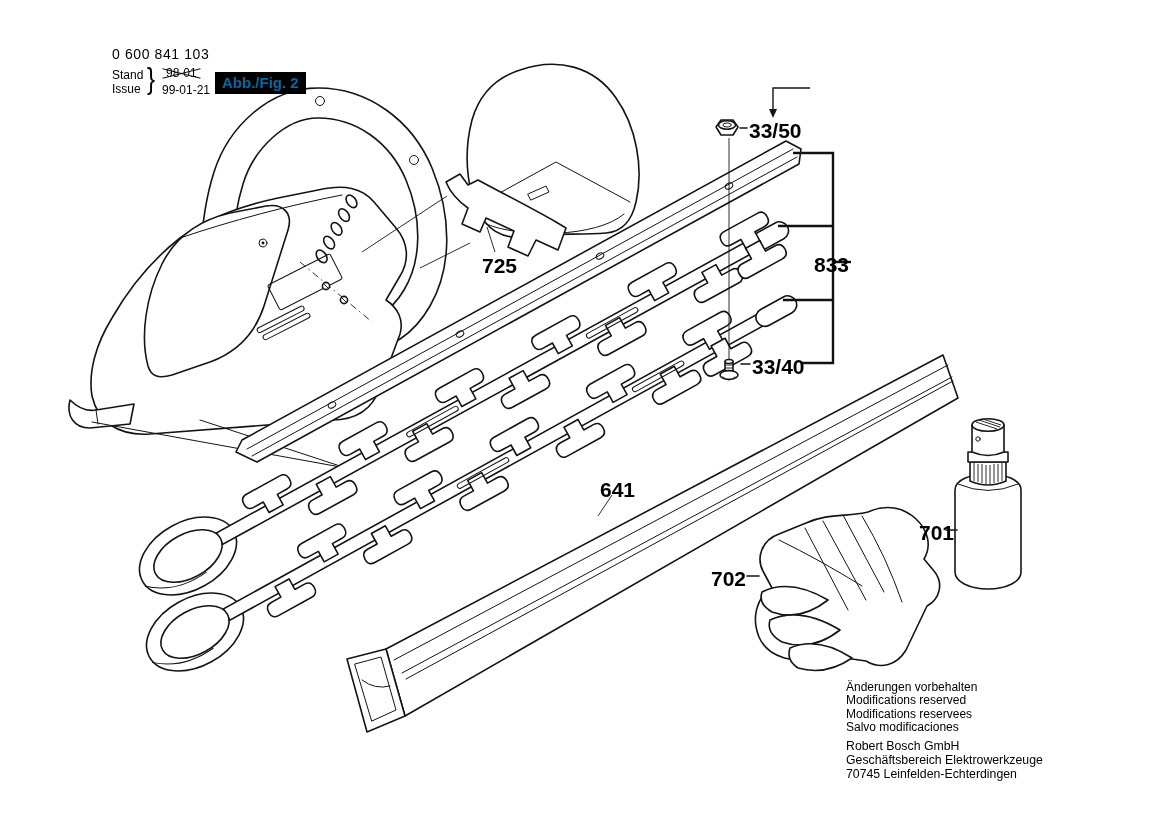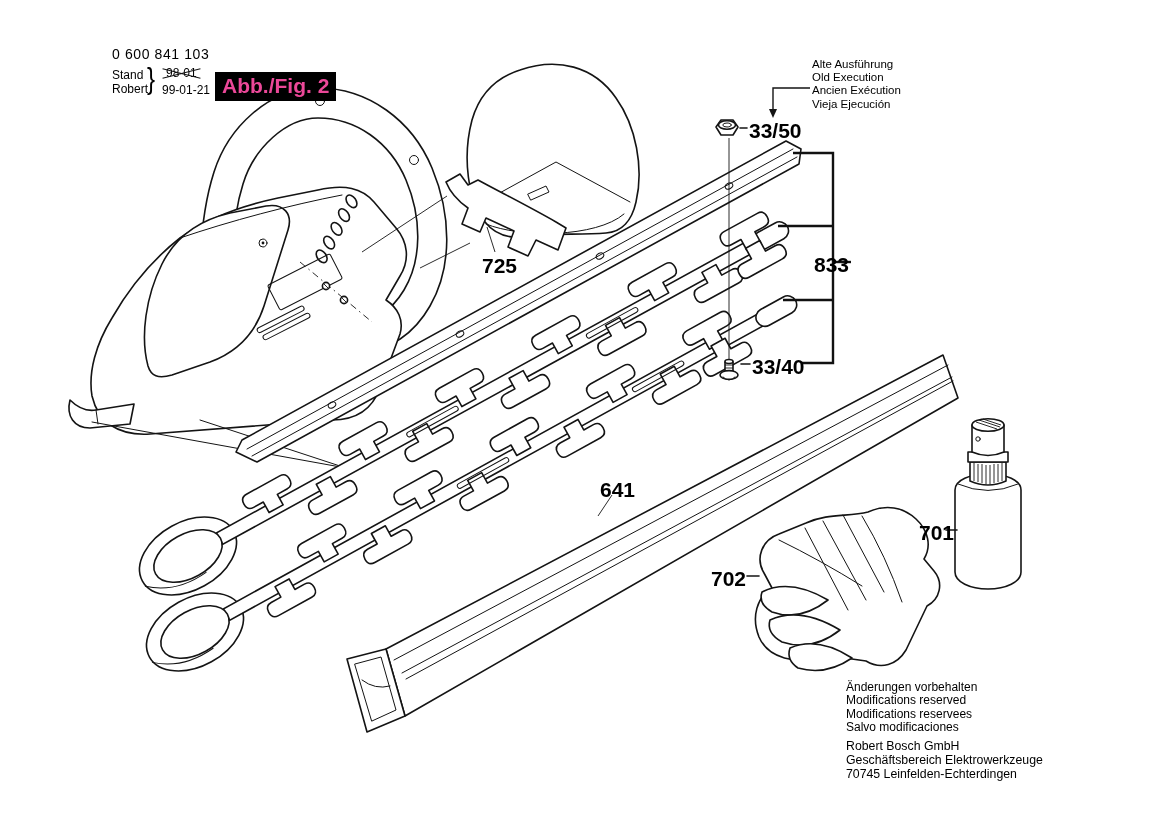--- a/index.html
+++ b/index.html
@@ -10,21 +10,21 @@
   .ln{fill:none;stroke:#141414;stroke-width:1.6;stroke-linejoin:round;stroke-linecap:round}
   .w{fill:#ffffff;stroke:#141414;stroke-width:1.6;stroke-linejoin:round;stroke-linecap:round}
   .thin{fill:none;stroke:#141414;stroke-width:1;stroke-linejoin:round;stroke-linecap:round}
   .hair{fill:none;stroke:#141414;stroke-width:.9}
   .brk{fill:none;stroke:#111;stroke-width:2.4;stroke-linejoin:miter;stroke-linecap:butt}
   
   .abs{position:absolute;white-space:nowrap}
   .partnum{font-size:14px;letter-spacing:.6px}
   .small{font-size:12px;line-height:14px}
   .brace{font-size:30px;font-weight:400;transform:scaleX(.8)}
-  .badge{background:#000;color:#ec4899;font-weight:bold;font-size:21px;padding:2px 7px 3px 7px}
+  .badge{background:#000;color:#0369a1;font-weight:bold;font-size:15px;padding:2px 7px 3px 7px}
   .note{font-size:11.5px;line-height:13.2px}
   .lbl{font-weight:bold;font-size:21px}
   .foot-small{font-size:12px;line-height:13.4px}
   .foot-bold{font-size:12.3px;line-height:14.2px;font-weight:normal}
   .struck{position:relative;display:inline-block}
   .struck::before,.struck::after{content:"";position:absolute;left:-4px;right:-4px;top:50%;
       border-top:1.6px solid #141414}
   .struck::before{transform:rotate(14deg)}
   .struck::after{transform:rotate(-14deg)}
 </style>
@@ -226,32 +226,26 @@
     </g>
 
     <g>
       <path d="M810 88 L773 88 L773 110" fill="none" stroke="#141414" stroke-width="1.4"></path>
       <path d="M769 109 L777 109 L773 118 Z" fill="#141414" stroke="none"></path>
     </g>
   </svg>
 
   <div class="abs partnum" style="left:112px;top:46px">0 600 841 103</div>
   <div class="abs small" style="left:112px;top:68px">Stand</div>
-  <div class="abs small" style="left:112px;top:82px">Robert</div>
+  <div class="abs small" style="left:112px;top:82px">Issue</div>
   <div class="abs brace" style="left:146px;top:62px">}</div>
   <div class="abs small" style="left:166px;top:66px"><span class="struck">98-01</span></div>
   <div class="abs small" style="left:162px;top:83px">99-01-21</div>
   <div class="abs badge" style="left:215px;top:72px">Abb./Fig. 2</div>
 
-  <div class="abs note" style="left:812px;top:58px">
-    <div>Alte Ausführung</div>
-    <div>Old Execution</div>
-    <div>Ancien Exécution</div>
-    <div>Vieja Ejecución</div>
-  </div>
 
   <div class="abs lbl" style="left:749px;top:119px">33/50</div>
   <div class="abs lbl" style="left:814px;top:253px">833</div>
   <div class="abs lbl" style="left:752px;top:355px">33/40</div>
   <div class="abs lbl" style="left:482px;top:254px">725</div>
   <div class="abs lbl" style="left:600px;top:478px">641</div>
   <div class="abs lbl" style="left:919px;top:521px">701</div>
   <div class="abs lbl" style="left:711px;top:567px">702</div>
 
   <div class="abs" style="left:846px;top:681px">

